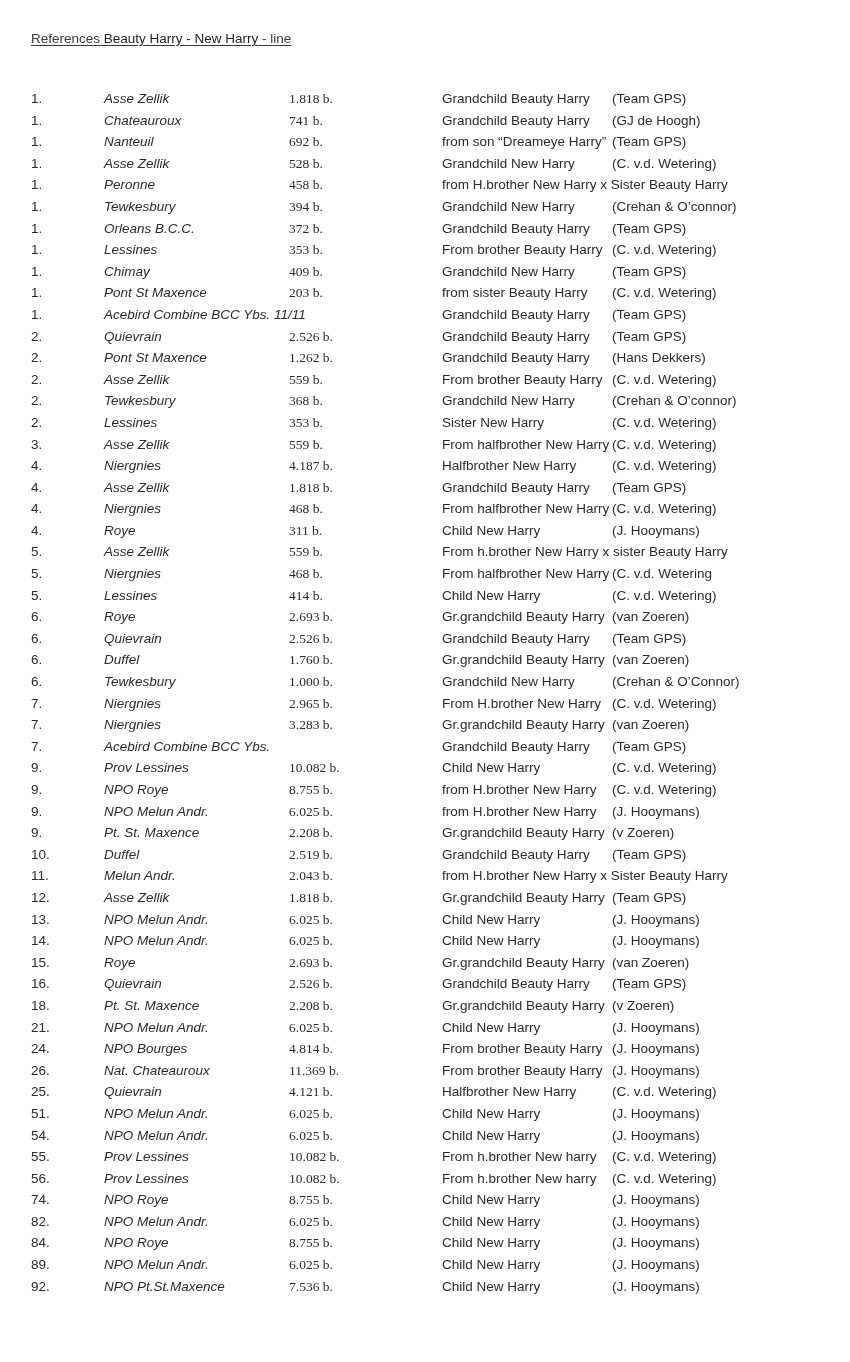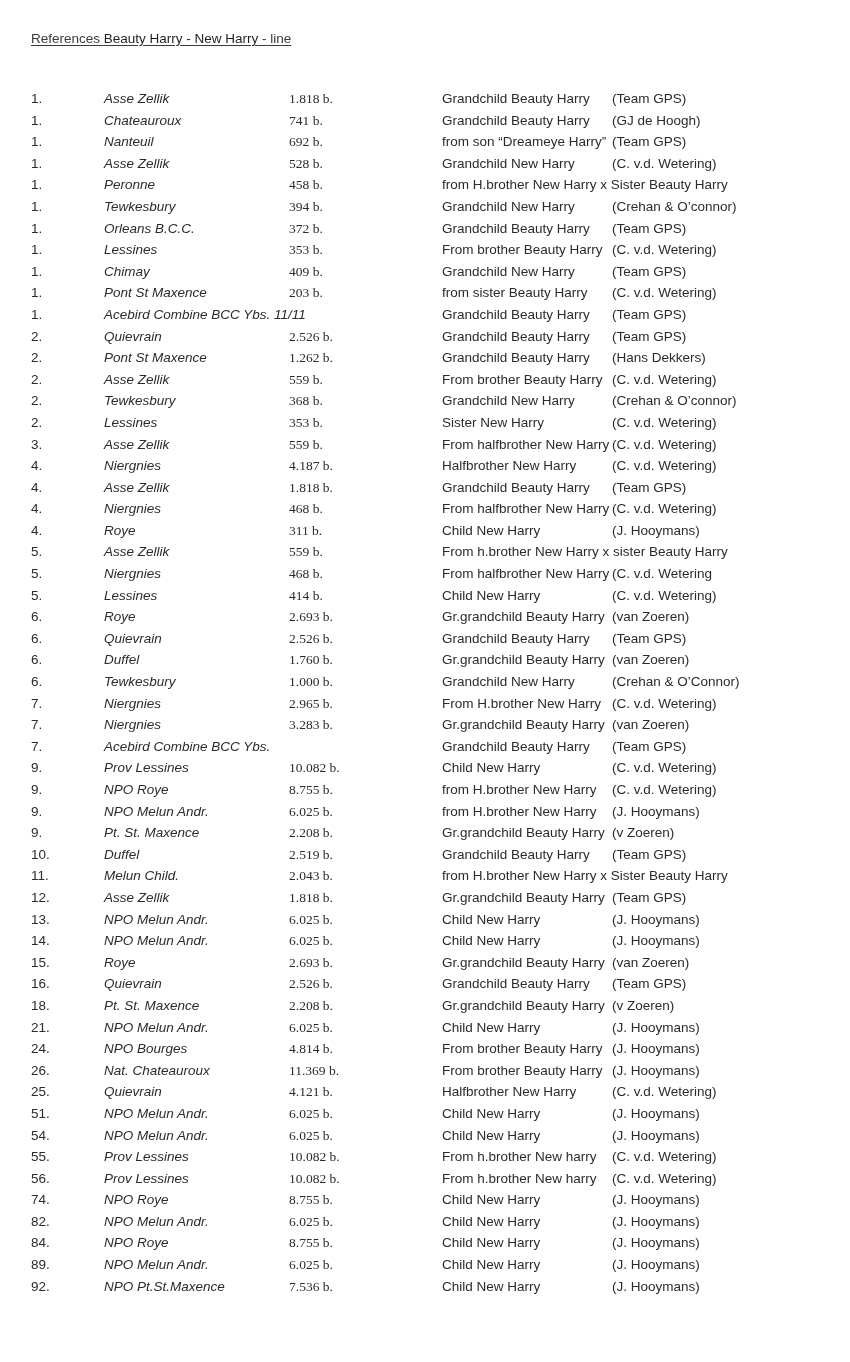--- a/index.html
+++ b/index.html
@@ -279,21 +279,21 @@
     </div>
     <div class="row">
       <span class="c-rank">10.</span>
       <span class="c-race">Duffel</span>
       <span class="c-birds">2.519 b.</span>
       <span class="c-rel">Grandchild Beauty Harry</span>
       <span class="c-owner">(Team GPS)</span>
     </div>
     <div class="row">
       <span class="c-rank">11.</span>
-      <span class="c-race">Melun Child.</span>
+      <span class="c-race">Melun Andr.</span>
       <span class="c-birds">2.043 b.</span>
       <span class="c-rel">from H.brother New Harry x Sister Beauty Harry</span>
       <span class="c-owner"></span>
     </div>
     <div class="row">
       <span class="c-rank">12.</span>
       <span class="c-race">Asse Zellik</span>
       <span class="c-birds">1.818 b.</span>
       <span class="c-rel">Gr.grandchild Beauty Harry</span>
       <span class="c-owner">(Team GPS)</span>

